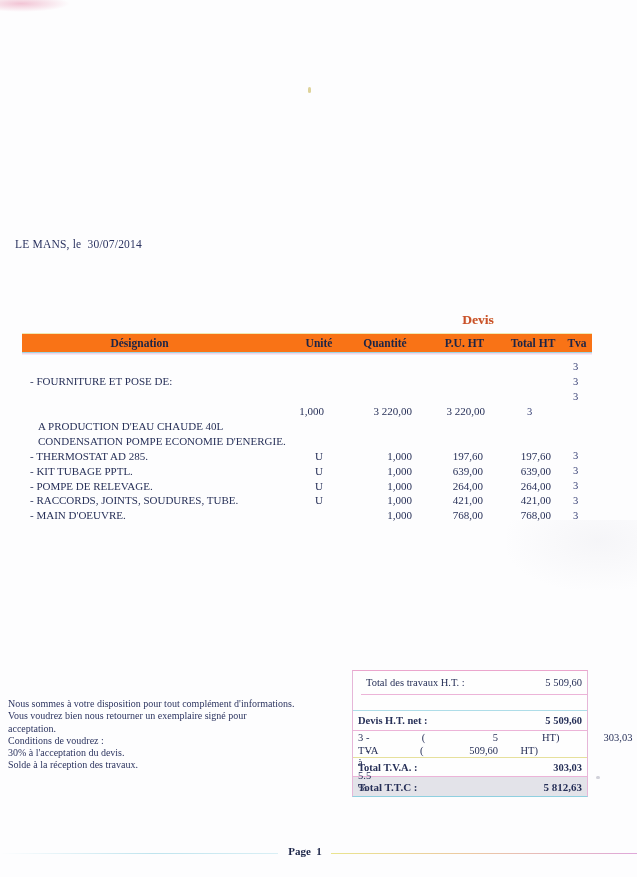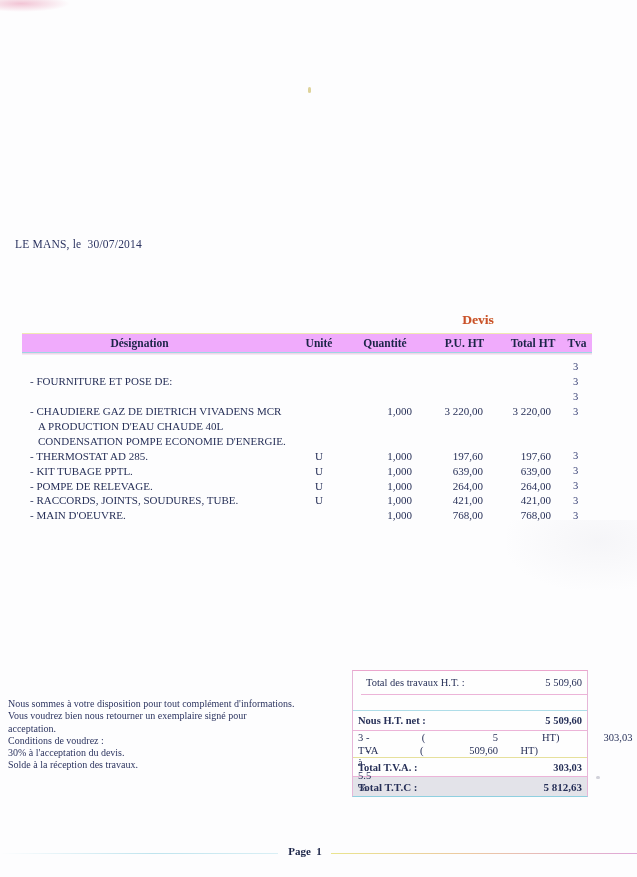--- a/index.html
+++ b/index.html
@@ -43,21 +43,21 @@
     text-shadow: 0.4px 0 rgba(230,170,60,0.35);
   }
 
   
   .doc-table { position: absolute; left: 22px; top: 333px; width: 570px; }
   .thead {
     display: grid;
     grid-template-columns: 275px 44px 88px 71px 66px 26px;
     align-items: center;
     height: 20px;
-    background: #f0abfc;
+    background: #f97316;
     border-top: 1px solid #efe9b2;
     border-bottom: 1px solid #9ed6e3;
     box-shadow: 0 1.5px 0 rgba(214,140,196,0.35);
     font-weight: bold; font-size: 11.5px; color: #1b2447;
   }
   .thead .hc { text-align: center; }
   .thead .hc.first { padding-right: 40px; }
   .thead .hc.last { padding-right: 4px; }
   .tbody { margin-top: 6px; }
   .trow-line {
@@ -170,21 +170,20 @@
       <div class="trow-line">
         <div class="c-desc"></div>
         <div class="c-unit"></div>
         <div class="c-qty"></div>
         <div class="c-pu"></div>
         <div class="c-tot"></div>
         <div class="c-tva">3</div>
       </div>
 
       <div class="trow-line">
-        <div class="c-desc">- CHAUDIERE GAZ DE DIETRICH VIVADENS MCR</div>
         <div class="c-unit"></div>
         <div class="c-qty">1,000</div>
         <div class="c-pu">3 220,00</div>
         <div class="c-tot">3 220,00</div>
         <div class="c-tva">3</div>
       </div>
 
       <div class="trow-line cont">
         <div class="c-desc">A PRODUCTION D'EAU CHAUDE 40L</div>
         <div class="c-unit"></div>
@@ -260,21 +259,21 @@
     <div>Solde à la réception des travaux.</div>
   </div>
 
   <div class="totals">
     <div class="t-row t-travaux">
       <span class="lab">Total des travaux H.T. :</span>
       <span class="amt">5 509,60</span>
     </div>
     <div class="t-gap"></div>
     <div class="t-row t-net">
-      <span class="lab">Nous H.T. net :</span>
+      <span class="lab">Devis H.T. net :</span>
       <span class="amt">5 509,60</span>
     </div>
     <div class="t-detail">
       <div class="d-line">
         <span class="dl">3 -TVA à 5.5 %</span>
         <span class="dp">(</span>
         <span class="db">5 509,60</span>
         <span class="dh">HT)</span>
         <span class="da">303,03</span>
       </div>

